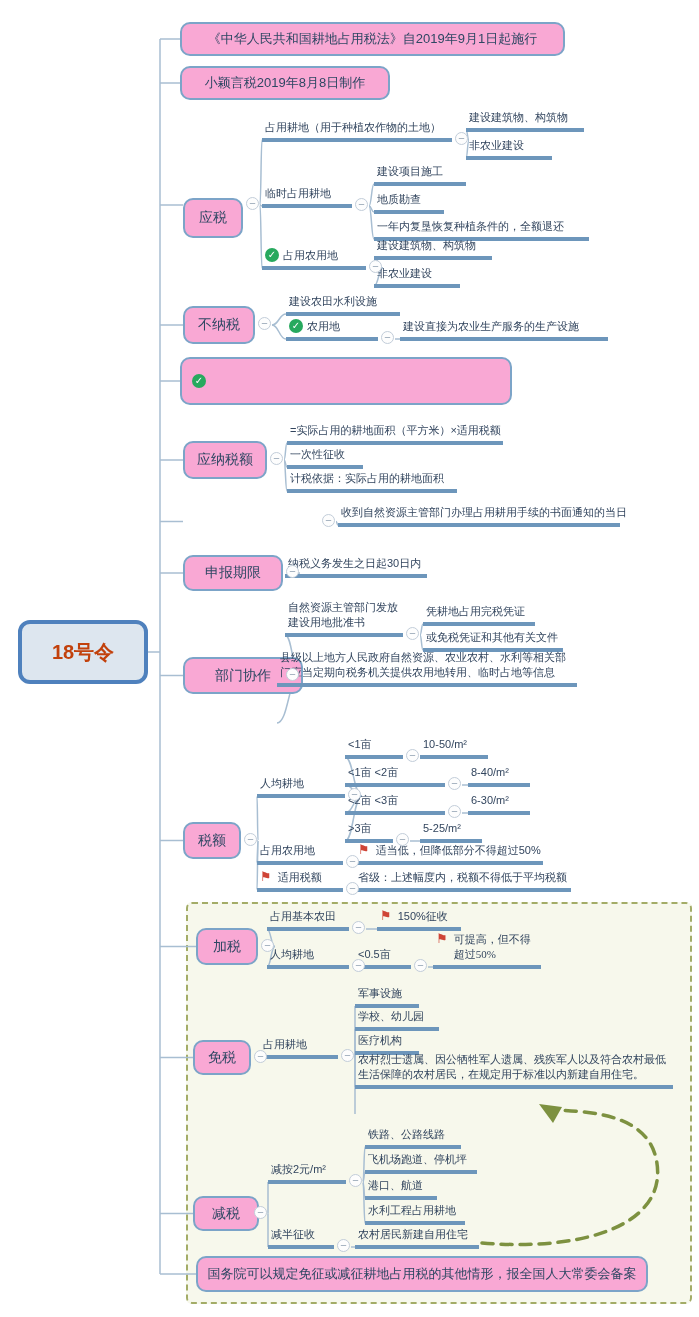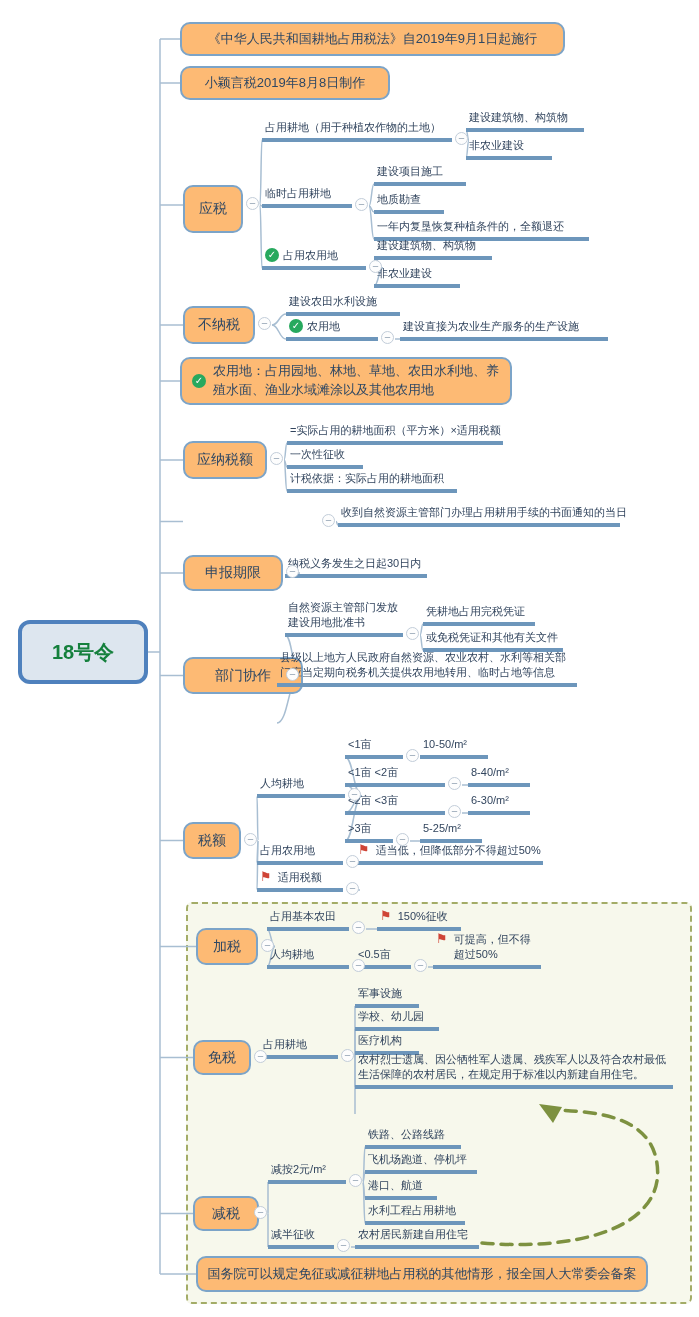--- a/index.html
+++ b/index.html
@@ -7,32 +7,32 @@
           font-family:"Liberation Sans","DejaVu Sans",sans-serif;color:#2e4763;}
   
   .groupbox{position:absolute;left:186px;top:902px;width:502px;height:398px;
             border:2px dashed #a3ac67;background:#f7f8ec;border-radius:6px;z-index:0;}
   svg#wires{position:absolute;left:0;top:0;z-index:1;pointer-events:none;}
   .wire{fill:none;stroke:#a8bed2;stroke-width:1.5;}
   .garrow{fill:none;stroke:#7d9140;stroke-width:3.5;stroke-dasharray:11 8;stroke-linecap:round;}
   .gahead{fill:#7d9140;stroke:none;}
   
   .node{position:absolute;z-index:2;display:flex;align-items:center;justify-content:center;
-        background:#fdba74;border:2px solid #7ca4c8;border-radius:10px;
+        background:#f9a8d4;border:2px solid #7ca4c8;border-radius:10px;
         font-size:14px;color:#2e4763;box-sizing:border-box;padding:2px 8px;text-align:center;}
   .node.root{border:4px solid #4f81bd;border-radius:12px;font-size:20px;font-weight:bold;
-             background:#dde6ef;color:#15803d;}
+             background:#dde6ef;color:#c2410c;}
   .node.note{justify-content:flex-start;text-align:left;font-size:13px;line-height:1.45;gap:7px;
              padding:4px 10px;}
   .node.wide{font-size:13px;}
   
   .leaf{position:absolute;z-index:2;font-size:11px;line-height:15px;color:#32455e;
         padding:0 3px 3px 3px;border-bottom:4px solid #6d96bb;white-space:nowrap;
         box-sizing:border-box;display:block;}
-  .leaf.wrap{white-space:normal;}
+  .leaf.wrap{white-space:normal;font-family:Liberation Serif, serif;}
   .leaf .tx{vertical-align:top;}
   .leaf.iconrow{display:flex;align-items:flex-start;gap:4px;}
   
   .check{display:inline-block;width:14px;height:14px;border-radius:50%;background:#27a95e;
          color:#fff;font-size:10px;line-height:14px;text-align:center;flex:0 0 14px;
          font-weight:bold;}
   .flag{color:#cf4436;font-size:13px;line-height:14px;flex:0 0 auto;display:inline-block;
         margin-right:2px;}
   
   .toggle{position:absolute;z-index:3;width:13px;height:13px;border-radius:50%;background:#fdfdfd;
@@ -124,29 +124,28 @@
   <div class="node root" id="n-root" style="left:18px;top:620px;width:130px;height:64px">
       <span>18号令</span>
     </div>
 
   <div class="node wide" id="n-law" style="left:180px;top:22px;width:385px;height:34px">
       <span>《中华人民共和国耕地占用税法》自2019年9月1日起施行</span>
     </div>
   <div class="node wide" id="n-author" style="left:180px;top:66px;width:210px;height:34px">
       <span>小颖言税2019年8月8日制作</span>
     </div>
-  <div class="node" id="n-yingshui" style="left:183px;top:185px;width:60px;height:48px">
+  <div class="node" id="n-yingshui" style="left:183px;top:198px;width:60px;height:40px">
       <span>应税</span>
     </div>
   <div class="node" id="n-bunashui" style="left:183px;top:306px;width:72px;height:38px">
       <span>不纳税</span>
     </div>
   <div class="node note" id="n-note" style="left:180px;top:357px;width:332px;height:48px">
       <span class="check">✓</span>
-      <span>农用地：占用园地、林地、草地、农田水利地、养殖水面、渔业水域滩涂以及其他农用地</span>
     </div>
   <div class="node" id="n-yingna" style="left:183px;top:441px;width:84px;height:38px">
       <span>应纳税额</span>
     </div>
   <div class="node" id="n-shenbao" style="left:183px;top:555px;width:100px;height:36px">
       <span>申报期限</span>
     </div>
   <div class="node" id="n-bumen" style="left:183px;top:657px;width:120px;height:37px">
       <span>部门协作</span>
     </div>
@@ -210,20 +209,21 @@
   <div class="leaf" id="vmu4" style="left:420px;top:821px;width:62px"><span class="tx">5-25/m²</span></div>
   <div class="leaf" id="se-zynyd" style="left:257px;top:843px;width:86px"><span class="tx">占用农用地</span></div>
   <div class="leaf iconrow" id="v-shidang" style="left:355px;top:843px;width:188px">
       <span class="flag">⚑</span>
       <span class="tx">适当低，但降低部分不得超过50%</span>
     </div>
   <div class="leaf iconrow" id="se-syse" style="left:257px;top:870px;width:86px">
       <span class="flag">⚑</span>
       <span class="tx">适用税额</span>
     </div>
+  <div class="leaf" id="v-shengji" style="left:355px;top:870px;width:216px"><span class="tx">省级：上述幅度内，税额不得低于平均税额</span></div>
 
   <div class="leaf" id="j-jbnt" style="left:267px;top:909px;width:82px"><span class="tx">占用基本农田</span></div>
   <div class="leaf iconrow" id="v-150" style="left:377px;top:909px;width:84px">
       <span class="flag">⚑</span>
       <span class="tx">150%征收</span>
     </div>
   <div class="leaf" id="j-rjgd" style="left:267px;top:947px;width:82px"><span class="tx">人均耕地</span></div>
   <div class="leaf" id="j-05" style="left:355px;top:947px;width:56px"><span class="tx">&lt;0.5亩</span></div>
   <div class="leaf wrap iconrow" id="v-ktg" style="left:433px;top:932px;width:108px">
       <span class="flag">⚑</span>

